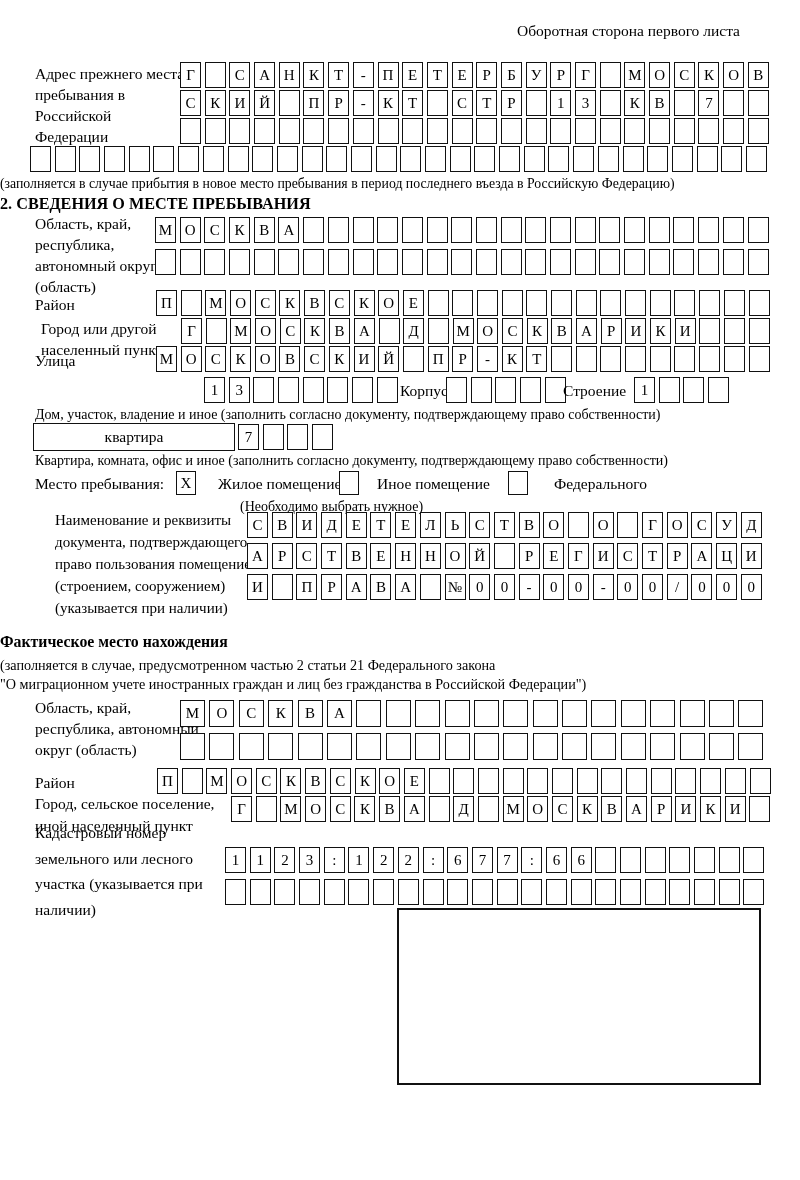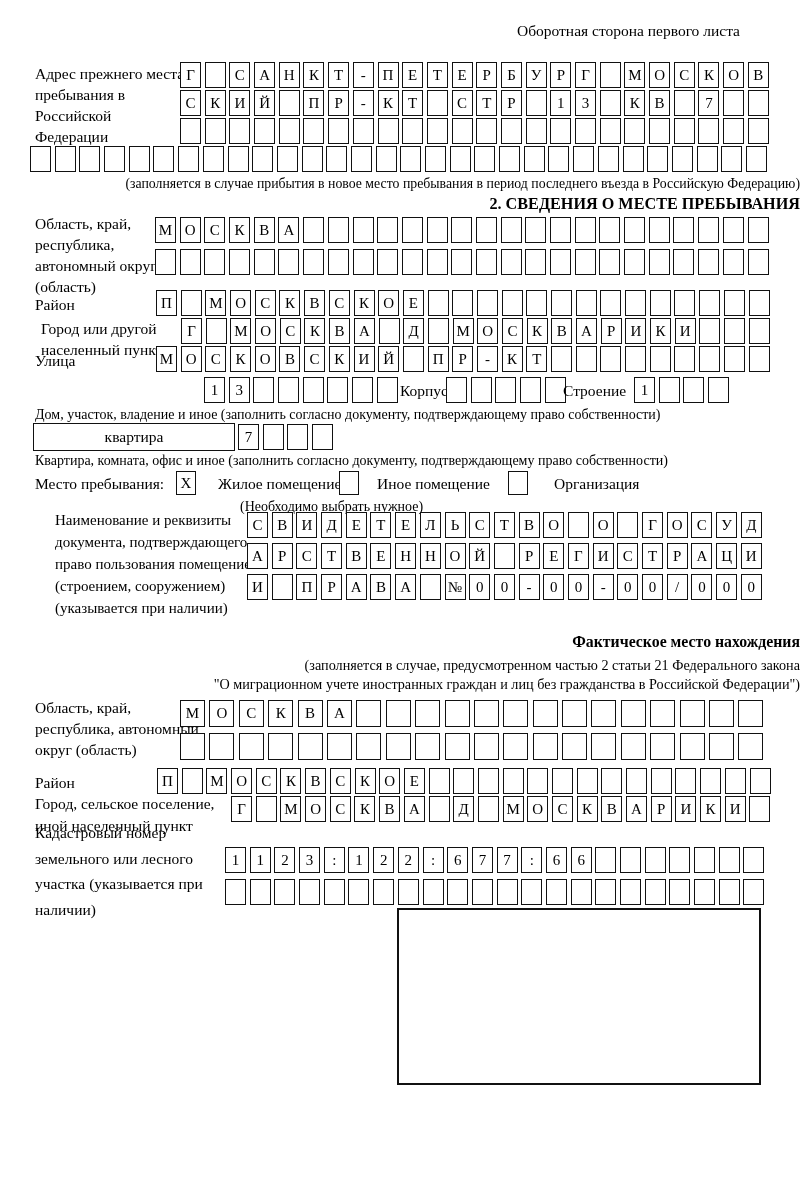--- a/index.html
+++ b/index.html
@@ -9,21 +9,21 @@
     font-family:"Liberation Serif", serif;
     color:#000; position:relative;
   }
   .page { position:relative; width:800px; height:1180px; background:#fff; overflow:hidden; }
   .abs { position:absolute; }
   .label { font-size:15.5px; line-height:21px; }
   .lh22 { line-height:22px; }
   .lh25 { line-height:25.5px; }
   .note { font-size:13.8px; }
   .note2 { font-size:14px; }
-  .center { left:0; width:800px; text-align:right; }
+  .center { left:0; width:800px; text-align:left; }
   .bold { font-weight:bold; }
   .cells { display:flex; }
   .cell {
     flex:none; width:21px; height:26px;
     border:1.8px solid #111; margin-right:3.7px;
     display:flex; align-items:center; justify-content:center;
     font-size:15px; background:#fff;
   }
   .cells.lg .cell { width:25px; height:27px; margin-right:4.4px; }
   .wbox {
@@ -335,21 +335,21 @@
       <span class="cell"></span>
     </div>
   <div class="abs note2" style="left:35px; top:453px;">Квартира, комната, офис и иное (заполнить согласно документу, подтверждающему право собственности)</div>
 
   <div class="abs label" style="left:35px; top:473px;">Место пребывания:</div>
   <div class="abs chk" style="left:176px; top:471px;">X</div>
   <div class="abs label" style="left:218px; top:473px;">Жилое помещение</div>
   <div class="abs chk" style="left:339px; top:471px;"></div>
   <div class="abs label" style="left:377px; top:473px;">Иное помещение</div>
   <div class="abs chk" style="left:508px; top:471px;"></div>
-  <div class="abs label" style="left:554px; top:473px;">Организация</div>
+  <div class="abs label" style="left:554px; top:473px;">Федерального</div>
   <div class="abs note2" style="left:240px; top:499px;">(Необходимо выбрать нужное)</div>
 
   <div class="abs label lh22" style="left:35px; top:509px; width:212px; font-size:15px;margin-left:20px;">Наименование и реквизиты документа, подтверждающего право пользования помещением (строением, сооружением) (указывается при наличии)</div>
   <div class="abs cells" style="left:247px; top:512px;">
       <span class="cell">С</span>
       <span class="cell">В</span>
       <span class="cell">И</span>
       <span class="cell">Д</span>
       <span class="cell">Е</span>
       <span class="cell">Т</span>

